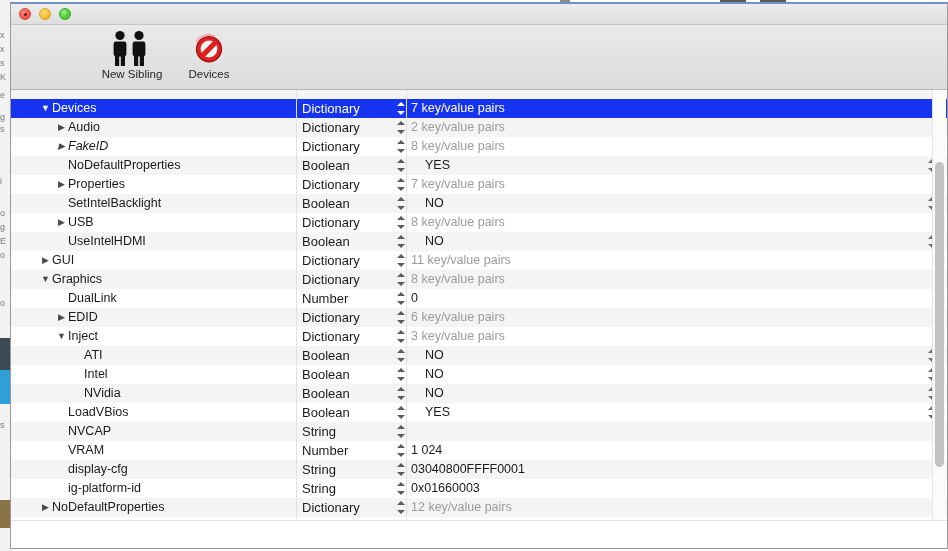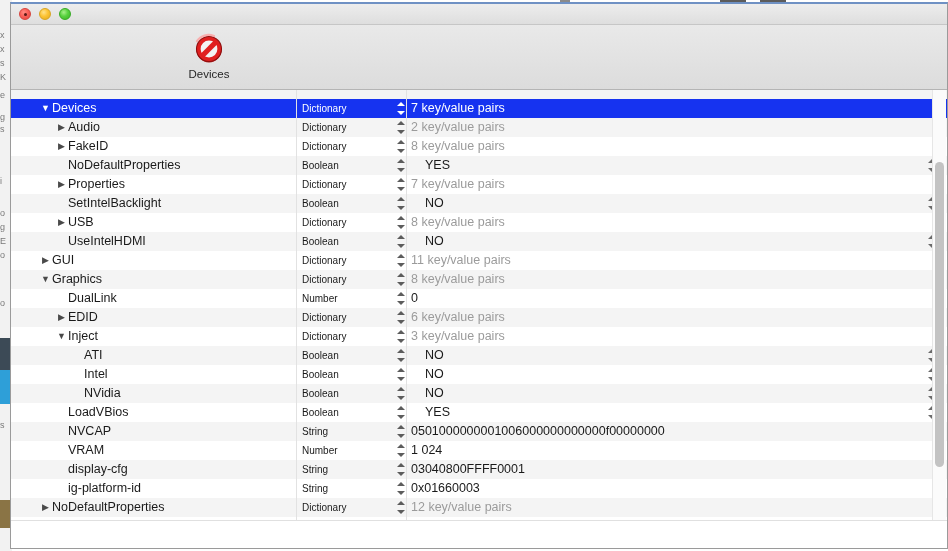--- a/index.html
+++ b/index.html
@@ -193,21 +193,21 @@
     vertical-align: top;
   }
   .row.sel .disc { color: #ffffff; }
   .disc.none { color: transparent; }
 
   .cell-class {
     position: absolute;
     left: 291px; top: 0;
     height: 36px;
     line-height: 19px;
-    font-size: 10px;
+    font-size: 13px;
     color: #1a1a1a;
     white-space: nowrap;
   }
   .row.sel .cell-class { color: #ffffff; }
 
   .stepper {
     position: absolute;
     left: 386px; top: 3px;
     width: 9px; height: 13px;
   }
@@ -339,20 +339,36 @@
           <line x1="6.5" y1="6.5" x2="6.5" y2="11.5" stroke="#b9b9b9" stroke-width="0.8"></line>
         </svg>
       </span>
       <span id="title-text">config.plist</span>
     </div>
   </div>
 
   <div id="toolbar">
 
 
+    <div class="tb-btn" style="left:82px;">
+      <div class="tb-glyph">
+        <svg width="54" height="38" viewBox="0 0 54 38">
+          <circle cx="15" cy="6.5" r="4.6" fill="#111"></circle>
+          <rect x="8.6" y="12.5" width="12.8" height="15" rx="2.4" fill="#111"></rect>
+          <rect x="10.0" y="25.5" width="4.2" height="11.5" fill="#111"></rect>
+          <rect x="15.8" y="25.5" width="4.2" height="11.5" fill="#111"></rect>
+
+          <circle cx="34" cy="6.5" r="4.6" fill="#111"></circle>
+          <rect x="27.6" y="12.5" width="12.8" height="15" rx="2.4" fill="#111"></rect>
+          <rect x="29.0" y="25.5" width="4.2" height="11.5" fill="#111"></rect>
+          <rect x="34.8" y="25.5" width="4.2" height="11.5" fill="#111"></rect>
+        </svg>
+      </div>
+      <div class="tb-label">New Sibling</div>
+    </div>
 
     <div class="tb-btn" style="left:159px;">
       <div class="tb-glyph">
         <svg width="38" height="38" viewBox="0 0 38 38">
           <circle cx="19" cy="21" r="12.5" fill="#b01515"></circle>
           <circle cx="19" cy="20" r="12.5" fill="#e02020"></circle>
           <circle cx="19" cy="20" r="8.4" fill="#f3f3f3"></circle>
           <circle cx="19" cy="20" r="8.4" fill="none" stroke="#e02020" stroke-width="0"></circle>
           <circle cx="19" cy="20" r="12.5" fill="none" stroke="#8d0f0f" stroke-width="1.1"></circle>
           <rect x="9.5" y="17.4" width="19" height="5.2" transform="rotate(-45 19 20)" fill="#e02020"></rect>
@@ -383,21 +399,21 @@
         <div class="row even">
           <div class="cell-key" style="left: 46px;"><span class="disc">▶</span><span>Audio</span></div>
           <div class="cell-class">Dictionary</div>
           <div class="stepper">
             <span class="ar up"></span>
             <span class="ar dn"></span>
           </div>
           <div class="cell-value muted">2 key/value pairs</div>
         </div>
         <div class="row odd">
-          <div class="cell-key" style="left: 46px;"><span class="disc">▶</span><span>FakeID</span></div>
+          <div class="cell-key" style="left: 46px; font-style: italic;"><span class="disc">▶</span><span>FakeID</span></div>
           <div class="cell-class">Dictionary</div>
           <div class="stepper">
             <span class="ar up"></span>
             <span class="ar dn"></span>
           </div>
           <div class="cell-value muted">8 key/value pairs</div>
         </div>
         <div class="row even">
           <div class="cell-key" style="left: 46px;"><span class="disc none">▶</span><span>NoDefaultProperties</span></div>
           <div class="cell-class">Boolean</div>
@@ -552,21 +568,20 @@
             <span class="ar dn"></span>
           </div>
         </div>
         <div class="row even">
           <div class="cell-key" style="left: 46px;"><span class="disc none">▶</span><span>NVCAP</span></div>
           <div class="cell-class">String</div>
           <div class="stepper">
             <span class="ar up"></span>
             <span class="ar dn"></span>
           </div>
-          <div class="cell-value">0501000000001006000000000000f00000000</div>
         </div>
         <div class="row odd">
           <div class="cell-key" style="left: 46px;"><span class="disc none">▶</span><span>VRAM</span></div>
           <div class="cell-class">Number</div>
           <div class="stepper">
             <span class="ar up"></span>
             <span class="ar dn"></span>
           </div>
           <div class="cell-value">1 024</div>
         </div>

